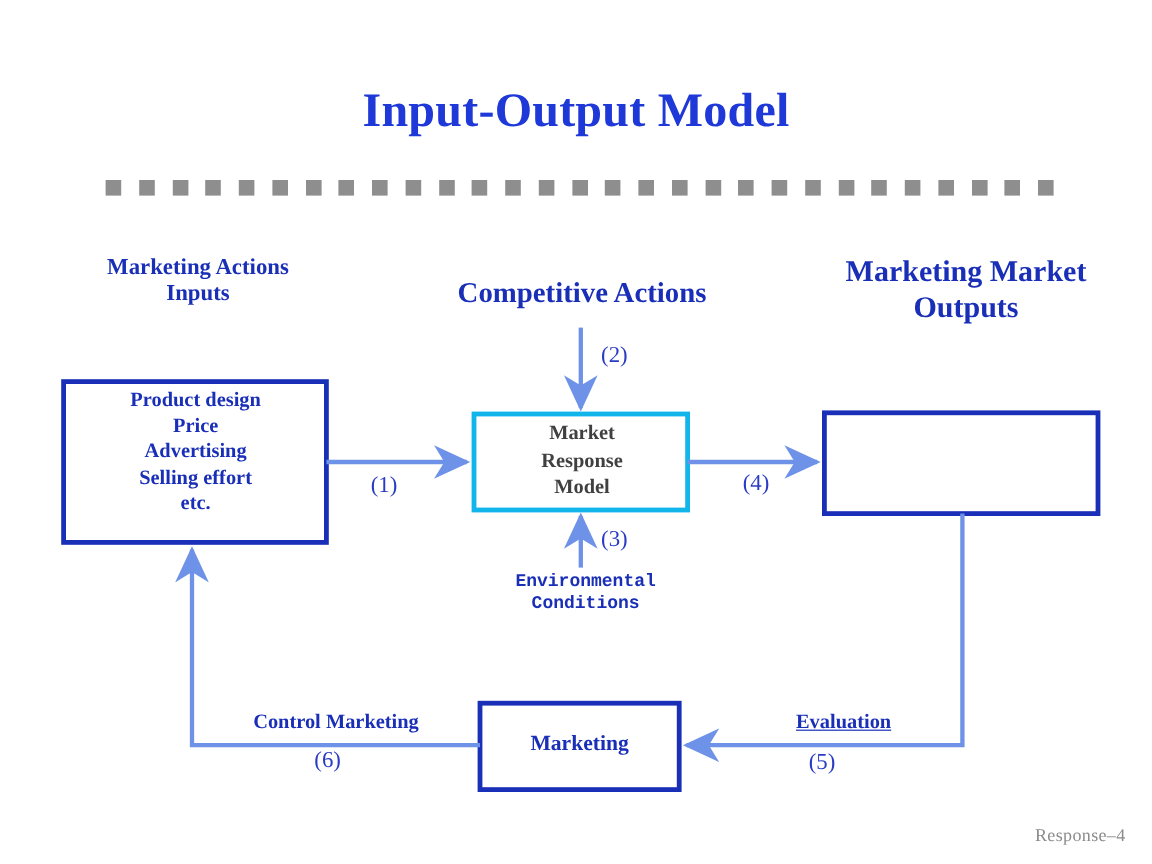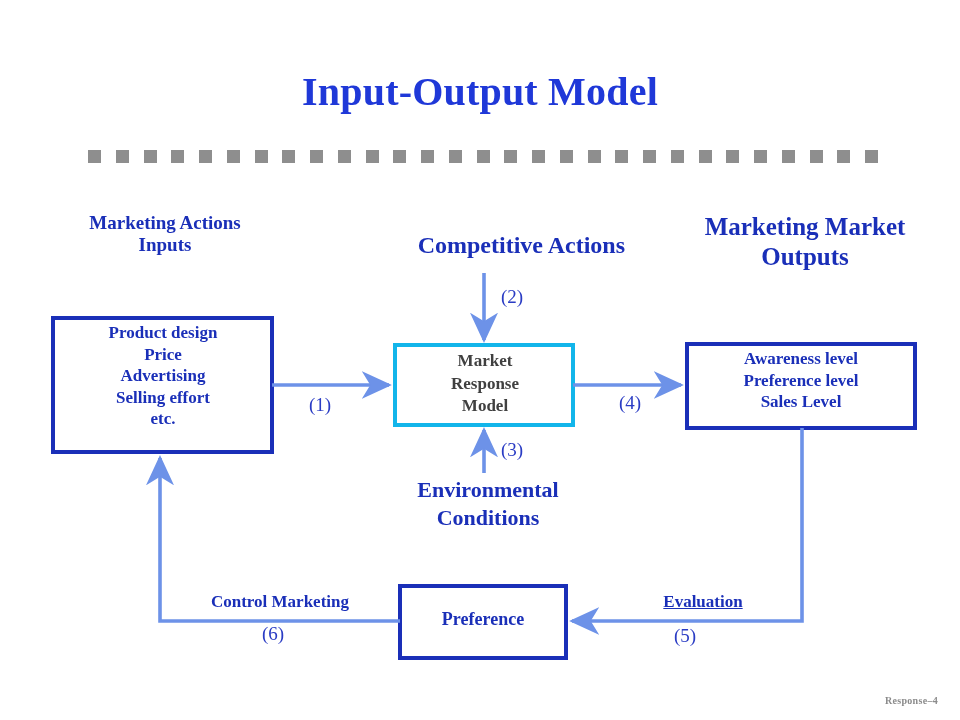--- a/index.html
+++ b/index.html
@@ -45,21 +45,20 @@
     left: 20px;
     top: 212px;
     width: 290px;
     font-size: 19px;
   }
   #head-center {
     left: 345px;
     top: 231px;
     width: 280px;
     font-size: 24px;
-    text-align: right;
   }
   #head-right {
     left: 660px;
     top: 212px;
     width: 290px;
     font-size: 25px;
   }
   
   .boxtext {
     font-size: 17px;
@@ -101,44 +100,45 @@
   #num-2 { left: 487px; top: 286px; width: 50px; }
   #num-3 { left: 487px; top: 439px; width: 50px; }
   #num-4 { left: 605px; top: 392px; width: 50px; }
   #num-5 { left: 660px; top: 625px; width: 50px; }
   #num-6 { left: 248px; top: 623px; width: 50px; }
   
   #cap-env {
     left: 400px;
     top: 476px;
     width: 176px;
-    font-size: 22px;
+    font-size: 15px;
     line-height: 1.25;
+    font-family: Liberation Mono, monospace;
   }
   #cap-control {
     left: 185px;
     top: 592px;
     width: 190px;
     font-size: 17px;
   }
   #cap-eval {
     left: 628px;
     top: 592px;
     width: 150px;
     font-size: 17px;
     text-decoration: underline;
   }
   
   #footer {
     position: absolute;
     right: 22px;
     bottom: 14px;
     color: #8b8b8b;
-    font-size: 10px;
-    font-weight: bold;
+    font-size: 15px;
+    font-weight: normal;
     letter-spacing: 0.3px;
   }
   
   #dash-row {
     position: absolute;
     left: 88px;
     top: 150px;
     width: 790px;
     height: 14px;
     display: flex;
@@ -222,24 +222,21 @@
   </svg>
 
   <div class="lbl boxtext" id="box-inputs-text">Product design
 Price
 Advertising
 Selling effort
 etc.</div>
   <div class="lbl boxtext" id="box-model-text">Market
 Response
 Model</div>
-  <div class="lbl boxtext" id="box-outputs-text">Awareness level
-Preference level
-Sales Level</div>
-  <div class="lbl boxtext" id="box-objectives-text">Preference</div>
+  <div class="lbl boxtext" id="box-objectives-text">Marketing</div>
 
   <div class="num" id="num-1">(1)</div>
   <div class="num" id="num-2">(2)</div>
   <div class="num" id="num-3">(3)</div>
   <div class="num" id="num-4">(4)</div>
   <div class="num" id="num-5">(5)</div>
   <div class="num" id="num-6">(6)</div>
 
   <div class="lbl" id="cap-env">Environmental
 Conditions</div>

